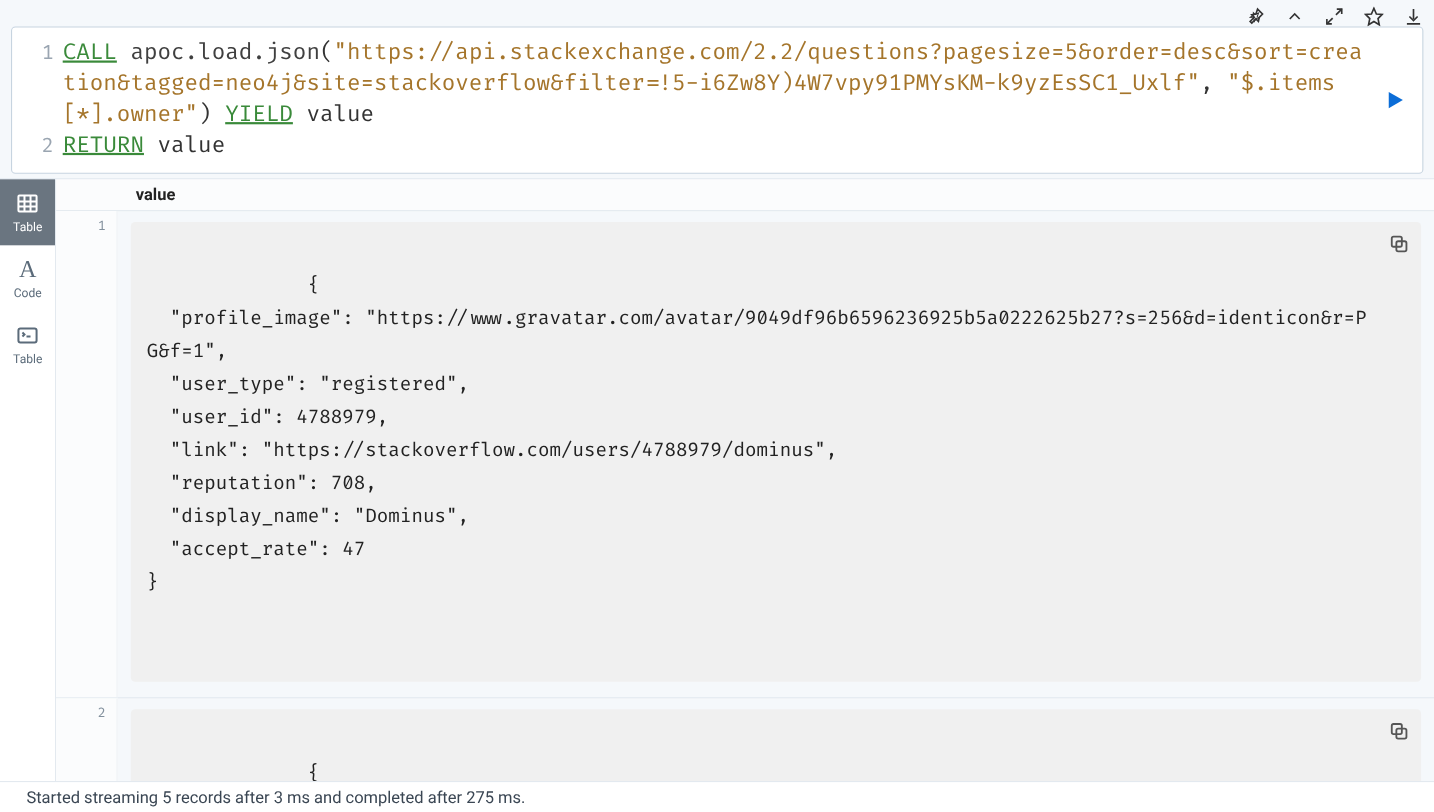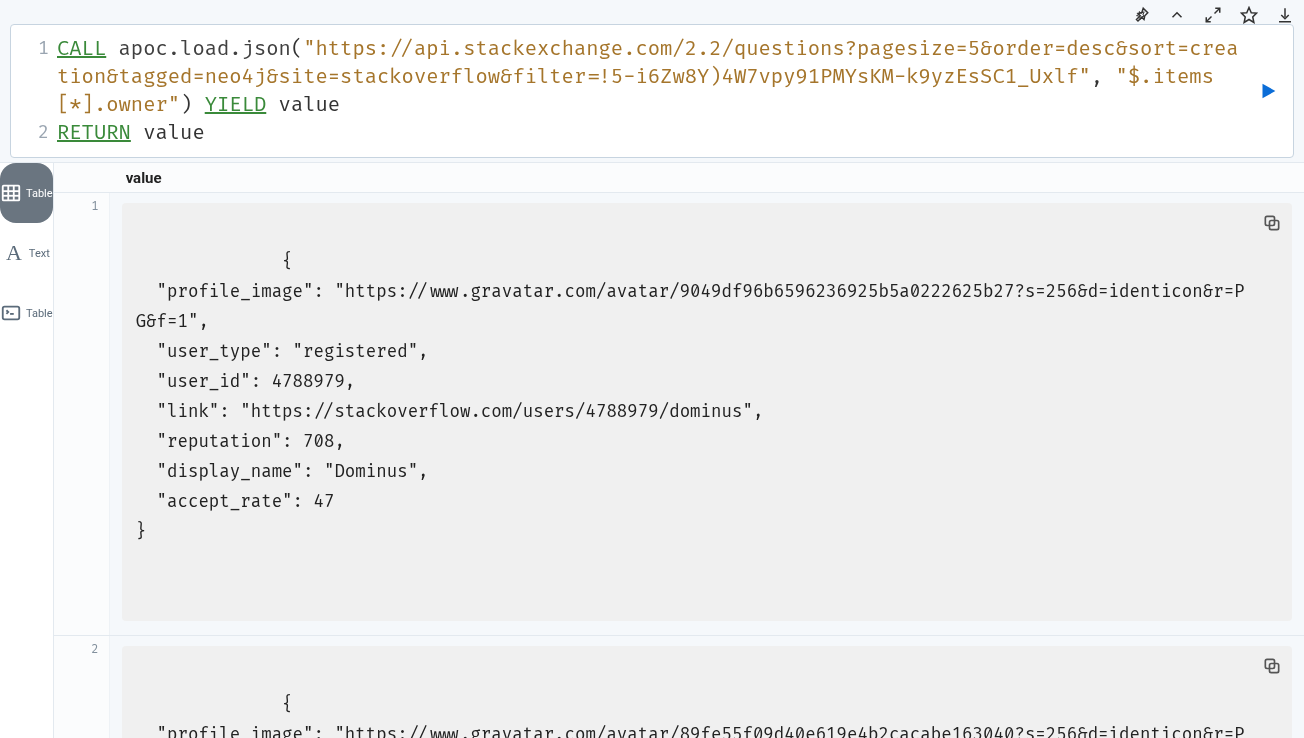--- a/index.html
+++ b/index.html
@@ -19,21 +19,21 @@
   .tok-func { color: #404040; }
   .tok-paren { color: #333; }
   .tok-str { color: #a5752b; }
   .tok-kw { color: #3a8a3a; text-decoration: underline; }
   .tok-var { color: #333; }
   .play-btn { position: absolute; right: 14px; top: 50%; transform: translateY(-50%); width: 22px; height: 22px; color: #0b6dd7; cursor: pointer; }
 
   
   .content { flex: 1 1 auto; display: flex; min-height: 0; border-top: 1px solid #e3e9ef; margin-top: 2px;}
   .sidebar { width: 54px; background: #fff; display: flex; flex-direction: column; border-right: 1px solid #e3e9ef; }
-  .sb-item { width: 100%; height: 60px; display: flex; flex-direction: row; align-items: center; justify-content: center; font-size: 11px; color: #5b6b7a; cursor: pointer; gap: 4px; border-radius: 16px; }
+  .sb-item { width: 100%; height: 60px; display: flex; flex-direction: column; align-items: center; justify-content: center; font-size: 11px; color: #5b6b7a; cursor: pointer; gap: 4px; }
   .sb-item.active { background: #6a7580; color: #fff; }
   .sb-item svg, .sb-item .glyph { width: 22px; height: 22px; }
   .sb-item .glyph { font-family: Georgia, serif; font-size: 22px; line-height: 22px; text-align: center; }
 
   .results { flex: 1 1 auto; display: flex; flex-direction: column; min-width: 0; overflow: hidden;}
   .col-header { height: 44px; border-bottom: 1px solid #e3e9ef; display: flex; align-items: center; padding-left: 72px; font-weight: 700; font-size: 15px; color: #222; background:#fbfcfd;}
   .rows { flex: 1 1 auto; overflow-y: auto; }
   .row { display: flex; border-bottom: 1px solid #e3e9ef; }
   .row-num { width: 56px; padding: 6px 10px 0 0; text-align: right; font-size: 12px; color: #82909d; background:#fbfcfd; border-right:1px solid #eef2f6;}
   .row-body { flex: 1; padding: 10px 12px 14px 12px; min-width:0;}
@@ -93,21 +93,21 @@
             <rect x="3" y="4" width="18" height="16" rx="1"></rect>
             <line x1="3" y1="10" x2="21" y2="10"></line>
             <line x1="3" y1="15" x2="21" y2="15"></line>
             <line x1="9" y1="4" x2="9" y2="20"></line>
             <line x1="15" y1="4" x2="15" y2="20"></line>
           </svg>
         <span>Table</span>
       </div>
       <div class="sb-item">
         <div class="glyph">A</div>
-        <span>Text</span>
+        <span>Code</span>
       </div>
       <div class="sb-item">
         <svg viewBox="0 0 24 24" fill="none" stroke="currentColor" stroke-width="2">
             <rect x="3" y="5" width="18" height="14" rx="2"></rect>
             <polyline points="7 9 9 11 7 13"></polyline>
             <line x1="11" y1="13" x2="15" y2="13"></line>
           </svg>
         <span>Table</span>
       </div>
     </div>
@@ -152,13 +152,14 @@
                   <rect x="4" y="4" width="11" height="11" rx="2"></rect>
                 </svg>
             </div>
           </div>
         </div>
 
       </div>
     </div>
   </div>
 
+  <div class="status">Started streaming 5 records after 3 ms and completed after 275 ms.</div>
 </div>
 
 </body></html>

